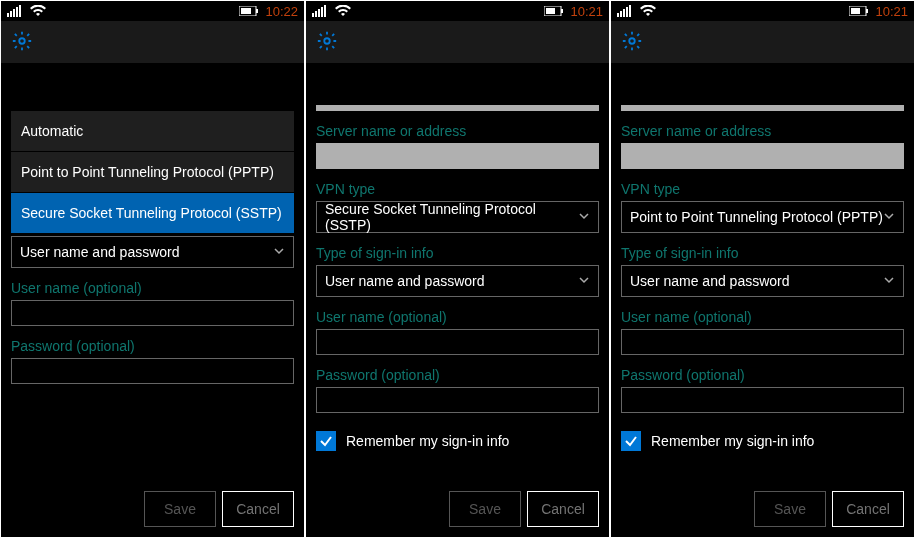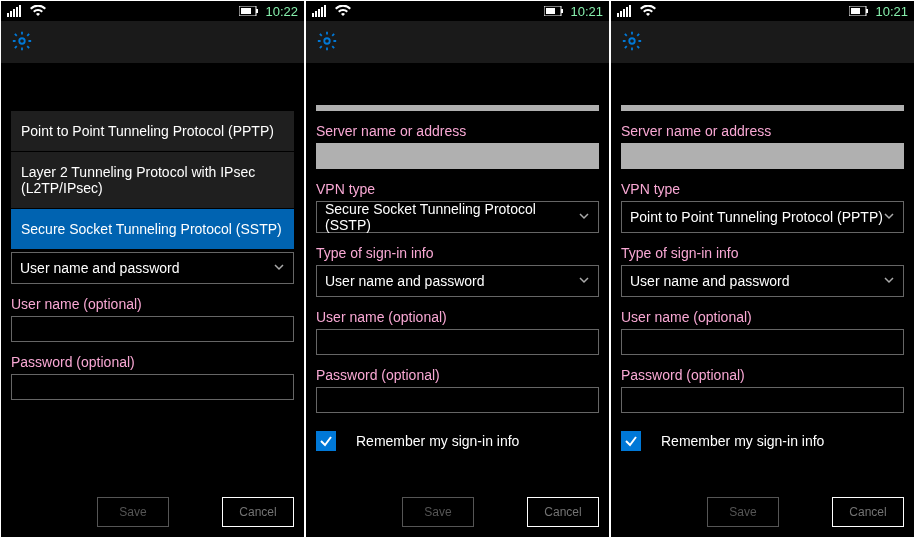--- a/index.html
+++ b/index.html
@@ -5,59 +5,59 @@
   * { box-sizing: border-box; margin: 0; padding: 0; }
   html, body { background: #fff; font-family: "Segoe UI", Arial, sans-serif; }
   .stage { width: 915px; height: 538px; display: flex; background: #fff; }
   .phone {
     width: 303px; height: 536px; margin: 1px; background: #000; color: #fff;
     display: flex; flex-direction: column; position: relative; overflow: hidden;
     font-size: 14px;
   }
   .statusbar {
     height: 20px; display: flex; align-items: center; justify-content: space-between;
-    padding: 0 6px; font-size: 13px; color: #86efac;
+    padding: 0 6px; font-size: 13px; color: #c2410c;
   }
   .status-left, .status-right { display: flex; align-items: center; gap: 8px; }
   .status-right { gap: 6px; }
   .signal, .wifi, .batt { display: flex; align-items: flex-end; }
   .signal span { width: 2px; background: #fff; margin-right: 1px; }
   .signal .b1 { height: 4px; } .signal .b2 { height: 6px; }
   .signal .b3 { height: 8px; } .signal .b4 { height: 10px; } .signal .b5 { height: 12px; }
   .wifi svg, .batt svg { display:block; }
   .appbar {
     height: 42px; background: #1a1a1a; display: flex; align-items: center; padding: 0 10px;
   }
   .gear { color: #0078d7; }
   .content { flex: 1; padding: 8px 10px 0 10px; overflow: hidden; }
-  .label { font-size: 14px; color: #f9a8d4; margin-top: 12px; margin-bottom: 4px; }
+  .label { font-size: 14px; color: #0f766e; margin-top: 12px; margin-bottom: 4px; }
   .textinput {
     width: 100%; height: 26px; background: #b0b0b0; border: none; padding: 2px 6px;
     color: #000; font-size: 14px;
   }
   .textinput.dark {
     background: #000; border: 1px solid #666; color: #fff;
   }
   .select {
     width: 100%; height: 32px; border: 1px solid #666; background: #000; color: #fff;
     display: flex; align-items: center; justify-content: space-between; padding: 0 8px;
     font-size: 14px;
   }
   .chev { color: #aaa; }
-  .checkrow { display: flex; align-items: center; gap: 20px; margin-top: 18px; }
+  .checkrow { display: flex; align-items: center; gap: 10px; margin-top: 18px; }
   .checkbox {
     width: 20px; height: 20px; background: #0078d7; display: flex; align-items: center;
     justify-content: center;
   }
   .buttonbar {
     display: flex; justify-content: flex-end; gap: 6px; padding: 8px 10px 10px 0;
   }
   .btn {
-    min-width: 72px; height: 30px; display: flex; align-items: center; justify-content: center;
-    border: 1px solid #555; color: #555; font-size: 12px; background: #000; margin-left: 47px;
+    min-width: 72px; height: 36px; display: flex; align-items: center; justify-content: center;
+    border: 1px solid #555; color: #555; font-size: 14px; background: #000;
   }
   .btn.enabled { border-color: #fff; color: #737373; }
   
   .dropdown-list { margin-top: 40px; }
   .dropdown-list .item {
     padding: 12px 10px; background: #1f1f1f; color: #fff; font-size: 14px;
     border-bottom: 1px solid #000;
   }
   .dropdown-list .item.selected { background: #0063b1; }
   .thinbar { height: 6px; background: #b0b0b0; width: 100%; }
@@ -99,22 +99,22 @@
       <span class="gear">
         <svg width="22" height="22" viewBox="0 0 24 24" fill="none" stroke="#0078d7" stroke-width="2">
             <circle cx="12" cy="12" r="3"></circle>
             <path d="M12 2v3M12 19v3M4.2 4.2l2.1 2.1M17.7 17.7l2.1 2.1M2 12h3M19 12h3M4.2 19.8l2.1-2.1M17.7 6.3l2.1-2.1"></path>
           </svg>
       </span>
     </div>
 
     <div class="content">
       <div class="dropdown-list">
+        <div class="item">Automatic</div>
         <div class="item">Point to Point Tunneling Protocol (PPTP)</div>
-        <div class="item">Layer 2 Tunneling Protocol with IPsec (L2TP/IPsec)</div>
         <div class="item selected">Secure Socket Tunneling Protocol (SSTP)</div>
       </div>
 
       <div class="select" style="margin-top:2px;">
         <span>User name and password</span>
         <span class="chev">
           <svg width="12" height="12" viewBox="0 0 12 12">
               <path d="M2 4 L6 8 L10 4" stroke="#aaa" stroke-width="1.5" fill="none"></path>
             </svg>
         </span>

